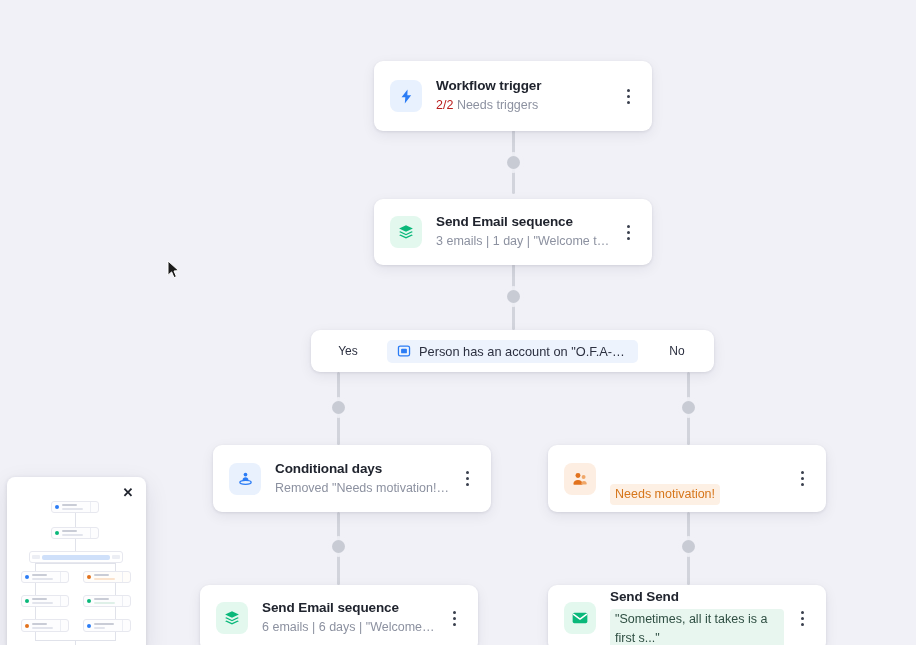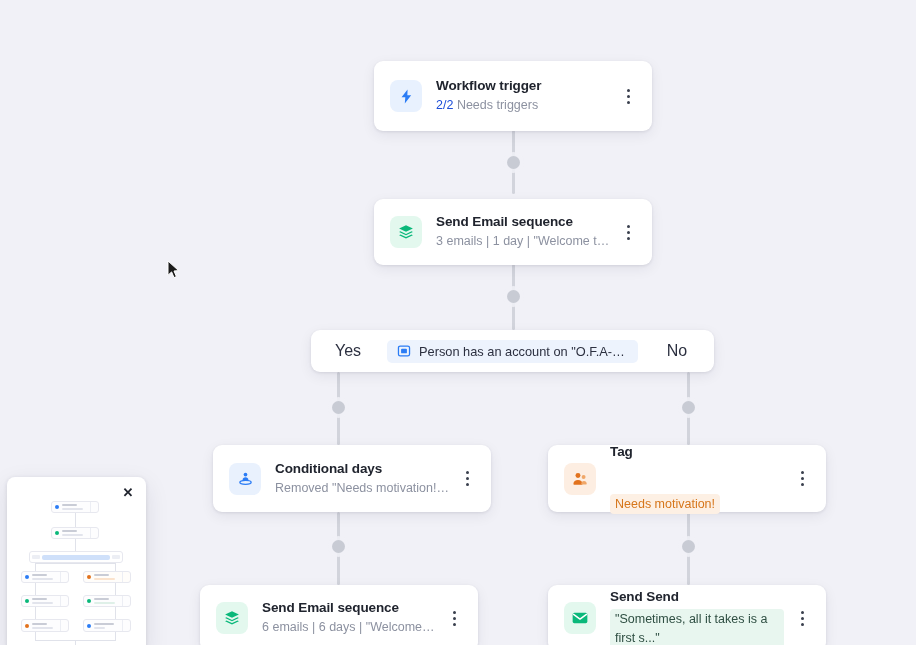--- a/index.html
+++ b/index.html
@@ -78,21 +78,21 @@
   }
   .card-sub {
     font-size: 12.5px;
     color: #8c91a0;
     line-height: 1.5;
     margin-top: 1px;
     white-space: nowrap;
     overflow: hidden;
     text-overflow: ellipsis;
   }
-  .card-sub .accent { color: #1d4ed8; }
+  .card-sub .accent { color: #b91c1c; }
 
   .chip {
     display: inline-block;
     font-size: 12.5px;
     line-height: 1.45;
     padding: 1px 5px;
     border-radius: 4px;
     margin-top: 3px;
   }
   .chip-orange { background: #fdf0e4; color: #d6761b; margin-top: 32px; }
@@ -121,21 +121,21 @@
   #condition-bar {
     position: absolute;
     background: #ffffff;
     border-radius: 9px;
     box-shadow: 0 1px 3px rgba(30,34,55,0.10), 0 4px 14px rgba(30,34,55,0.07);
     display: flex;
     align-items: center;
     padding: 0 4px;
   }
   .branch-label {
-    font-size: 16px;
+    font-size: 12px;
     color: #2c3040;
     width: 66px;
     text-align: center;
     flex: 0 0 66px;
     cursor: pointer;
   }
   .cond-chip {
     flex: 1 1 auto;
     display: flex;
     align-items: center;
@@ -325,21 +325,20 @@
   <div class="card" style="left:548px; top:445px; width:278px; height:67px;">
     <div class="card-icon ic-orange">
       <svg width="18" height="18" viewBox="0 0 24 24" aria-hidden="true">
         <circle cx="9.3" cy="7.2" r="3.3" fill="#e2721d"></circle>
         <path d="M3.2 18.6c0-3.2 2.7-5.2 6.1-5.2s6.1 2 6.1 5.2c0 .6-.4 1-1 1H4.2c-.6 0-1-.4-1-1z" fill="#e2721d"></path>
         <circle cx="16.8" cy="9.3" r="2.6" fill="#f0a768"></circle>
         <path d="M13.6 18.1c.3-2.2 1.7-3.6 3.6-3.6 2.3 0 3.8 1.6 3.8 3.9 0 .5-.3.8-.8.8h-6.2l-.4-1.1z" fill="#f0a768"></path>
       </svg>
     </div>
     <div class="card-body">
-      <div class="card-title">Tag</div>
       <div><span class="chip chip-orange">Needs motivation!</span></div>
     </div>
     <div class="kebab">
         <i></i>
         <i></i>
         <i></i>
       </div>
   </div>
 
   <div class="card" style="left:200px; top:585px; width:278px; height:66px;">

